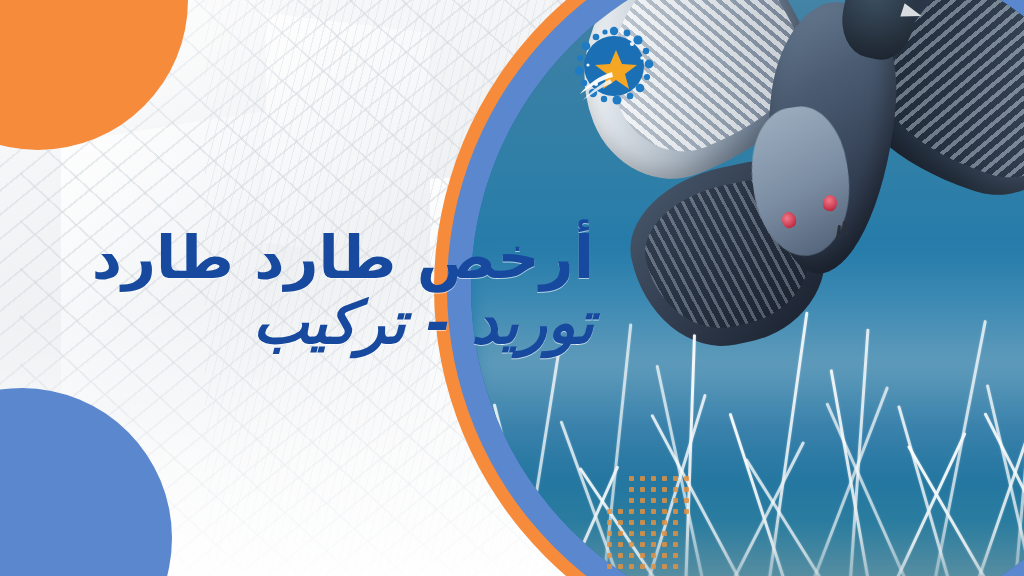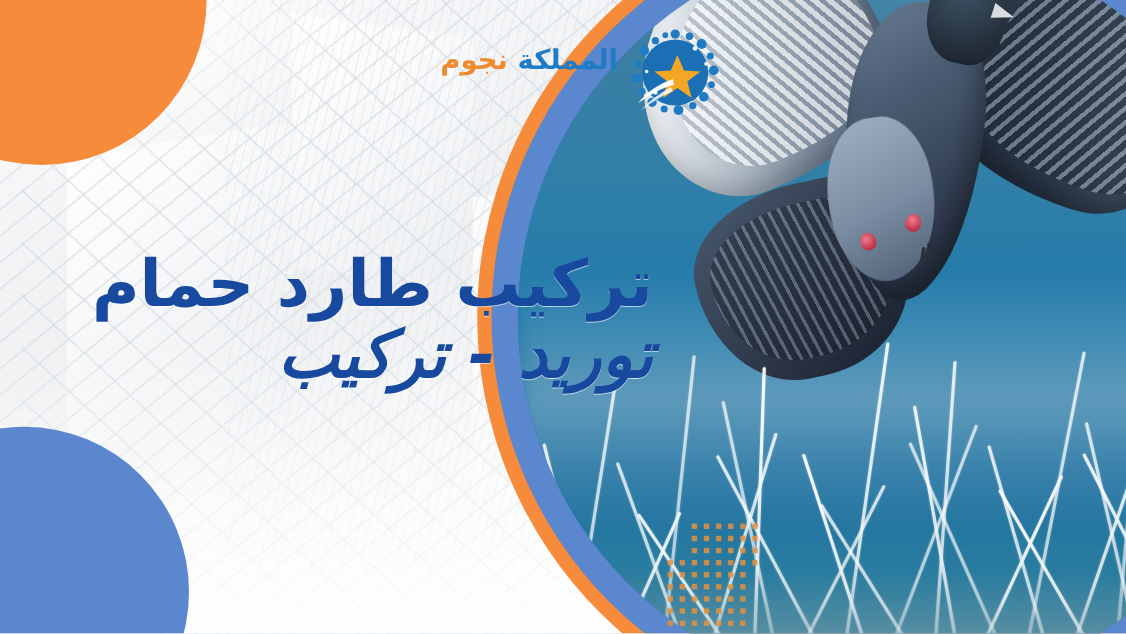--- a/index.html
+++ b/index.html
@@ -397,29 +397,25 @@
             <circle cx="76" cy="40" r="1.7"></circle>
           <circle cx="30" cy="66" r="2"></circle>
             <circle cx="22" cy="47" r="1.6"></circle>
         </g>
         <path d="M50 32 L56 46 L71 47 L59 56 L63 71 L50 62 L37 71 L41 56 L29 47 L44 46 Z" fill="#f5a623"></path>
         <path d="M46 54 C33 58 22 66 14 76 C24 69 35 62 47 59 Z" fill="#ffffff" opacity=".95"></path>
         <path d="M44 61 C33 67 24 74 17 82 C26 76 36 69 46 65 Z" fill="#ffffff" opacity=".8"></path>
       </svg>
     </div>
     <div class="logo-text">
-      <div class="logo-ar">
-        <span class="w-blue">المملكة</span>
-        <span class="w-orange">نجوم</span>
-      </div>
     </div>
   </div>
 
   <div class="headline">
-    <span class="l1">تركيب طارد حمام</span>
+    <span class="l1">أرخص طارد طارد</span>
     <span class="l2">توريد - تركيب</span>
   </div>
 
   <div class="dots" id="dot-grid">
       <i style="left: 22px; top: 0px;"></i>
       <i style="left: 33px; top: 0px;"></i>
       <i style="left: 44px; top: 0px;"></i>
       <i style="left: 55px; top: 0px;"></i>
       <i style="left: 66px; top: 0px;"></i>
       <i style="left: 77px; top: 0px;"></i>

